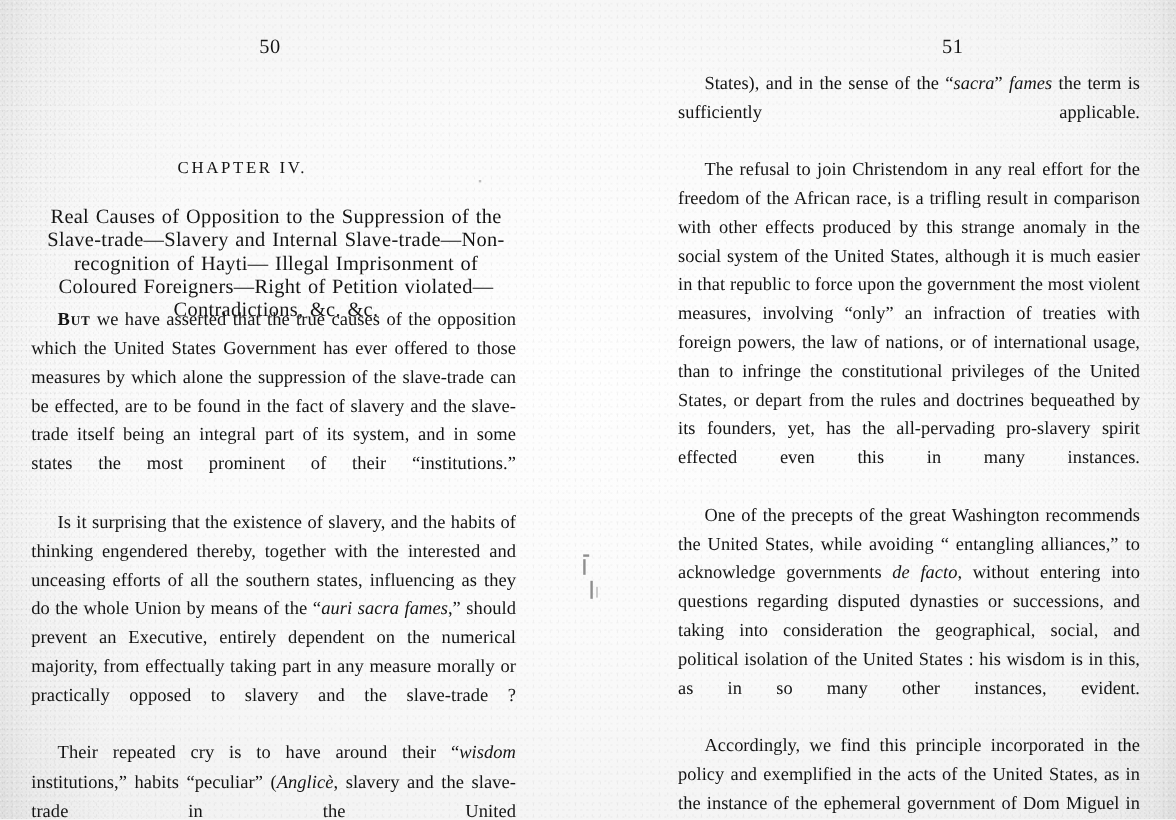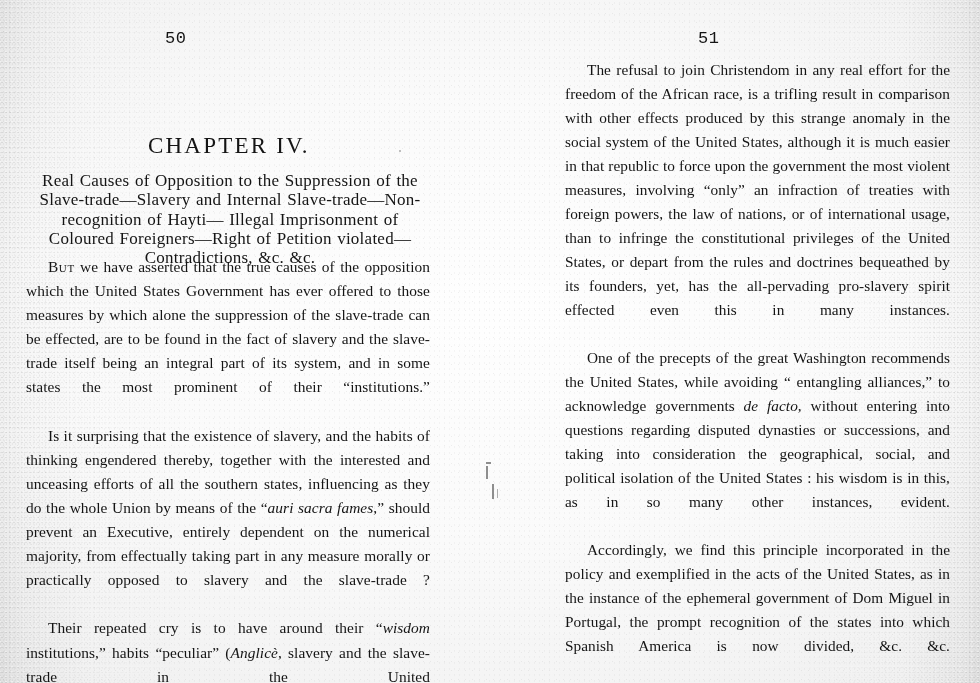--- a/index.html
+++ b/index.html
@@ -59,37 +59,36 @@
        rgba(0,0,0,0) 790px, rgba(0,0,0,0.5) 915px, rgba(0,0,0,0.95) 980px);
   }
 
   .content { position: absolute; inset: 0; }
 
   
   .folio {
     position: absolute;
     font-size: 17px;
     letter-spacing: 0.5px;
-    text-align: left;
+    text-align: center;
     width: 120px;
-    font-family: Liberation Mono, monospace;
   }
   #folio-left  { left: 165px; top: 29px; }
-  #folio-right { left: 698px; top: 29px; }
+  #folio-right { left: 734px; top: 29px; }
 
   
   .column { position: absolute; top: 0; }
   #col-left  { left: 26px;  width: 404px; }
   #col-right { left: 565px; width: 385px; }
 
   .chapter-title {
     position: absolute;
     top: 133px;
     left: 122px;
-    font-size: 23px;
+    font-size: 14px;
     letter-spacing: 2.2px;
     white-space: nowrap;
   }
 
   .synopsis {
     position: absolute;
     top: 171px;
     left: 6px;
     width: 396px;
     font-size: 17px;
@@ -113,20 +112,21 @@
 
   .body-block p {
     margin: 0;
     text-indent: 22px;
   }
   .body-block p:last-child { text-align: justify; }
 
   .smallcaps {
     font-variant: small-caps;
     letter-spacing: 0.6px;
+    font-weight: bold;
   }
   i, .ital { font-style: italic; }
 
   
   .body-block p::after {
     content: "";
     display: inline-block;
     width: 100%;
   }
 
@@ -170,20 +170,21 @@
         <p><span>Their repeated cry is to have around their “</span><i>wisdom</i><span> institutions,” habits “peculiar” (</span><i>Anglicè</i><span>, slavery and the slave-trade in the United</span></p>
 
       </div>
     </div>
 
     <div class="folio" id="folio-right">51</div>
 
     <div class="column" id="col-right">
       <div class="body-block" id="right-body">
 
+        <p><span>States), and in the sense of the “</span><i>sacra</i><span>” </span><i>fames</i><span> the term is sufficiently applicable.</span></p>
 
         <p>The refusal to join Christendom in any real effort for the freedom of the African race, is a trifling result in comparison with other effects produced by this strange anomaly in the social system of the United States, although it is much easier in that republic to force upon the government the most violent measures, involving “only” an infraction of treaties with foreign powers, the law of nations, or of international usage, than to infringe the constitutional privileges of the United States, or depart from the rules and doctrines bequeathed by its founders, yet, has the all-pervading pro-slavery spirit effected even this in many instances.</p>
 
         <p><span>One of the precepts of the great Washington recommends the United States, while avoiding “ entangling alliances,” to acknowledge governments </span><i>de facto</i><span>, without entering into questions regarding disputed dynasties or successions, and taking into consideration the geographical, social, and political isolation of the United States : his wisdom is in this, as in so many other instances, evident.</span></p>
 
         <p>Accordingly, we find this principle incorporated in the policy and exemplified in the acts of the United States, as in the instance of the ephemeral government of Dom Miguel in Portugal, the prompt recognition of the states into which Spanish America is now divided, &amp;c. &amp;c.</p>
 
       </div>
     </div>
 

